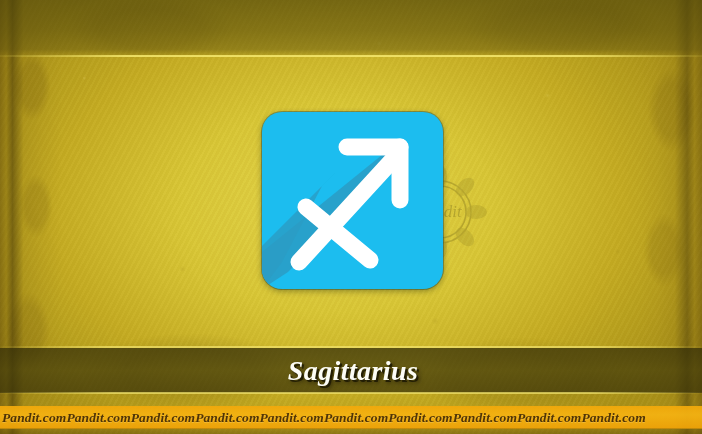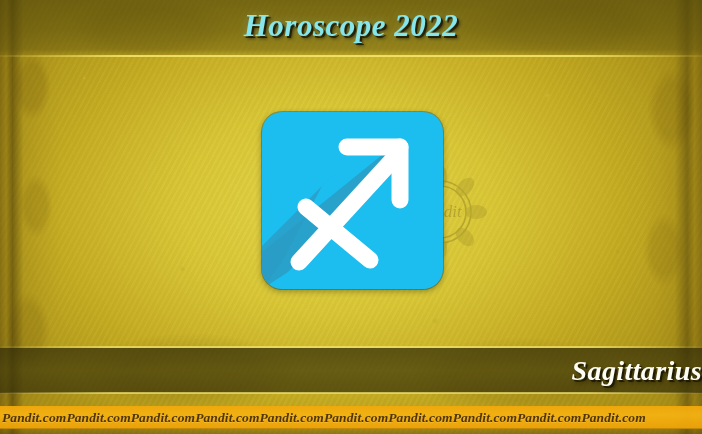--- a/index.html
+++ b/index.html
@@ -131,21 +131,21 @@
     position: absolute;
     left: 0; right: 0;
     height: 2px;
     background: linear-gradient(90deg, rgba(230,214,96,.05), rgba(242,228,110,.72) 16%, rgba(242,228,110,.72) 84%, rgba(230,214,96,.05));
   }
   .band-sign-rule-top { top: 346px; }
   .band-sign-rule-bot { top: 392px; }
   .sign-name {
     position: absolute;
     left: 4px; right: 0; top: 355px;
-    text-align: right;
+    text-align: center;
     font-size: 28px;
     font-style: italic;
     font-weight: 700;
     letter-spacing: .4px;
     color: #fdfdf6;
     text-shadow:
       2px 2px 0 rgba(20,16,2,.72),
       3px 3px 4px rgba(14,10,0,.55);
   }
 
@@ -209,21 +209,20 @@
 <div id="stage" data-interactable="false">
 
   <div class="bg-base" data-interactable="false"></div>
   <div class="bg-ornament" data-interactable="false"></div>
   <div class="bg-texture" data-interactable="false"></div>
   <div class="bg-edge-l" data-interactable="false"></div>
   <div class="bg-edge-r" data-interactable="false"></div>
 
   <div class="band-top" data-interactable="false"></div>
   <div class="band-top-rule" data-interactable="false"></div>
-  <div class="title" data-interactable="false">Horoscope 2022</div>
 
   <svg class="wm-logo" viewBox="0 0 96 96" data-interactable="false">
     <g fill="none" stroke="#6b5f14" stroke-width="1.6">
       <circle cx="48" cy="48" r="26"></circle>
       <circle cx="48" cy="48" r="31"></circle>
     </g>
     <g fill="#6b5f14" opacity=".55">
       <ellipse cx="48" cy="12" rx="7" ry="11"></ellipse>
       <ellipse cx="73" cy="23" rx="7" ry="11" transform="rotate(45 73 23)"></ellipse>
       <ellipse cx="84" cy="48" rx="11" ry="7"></ellipse>

